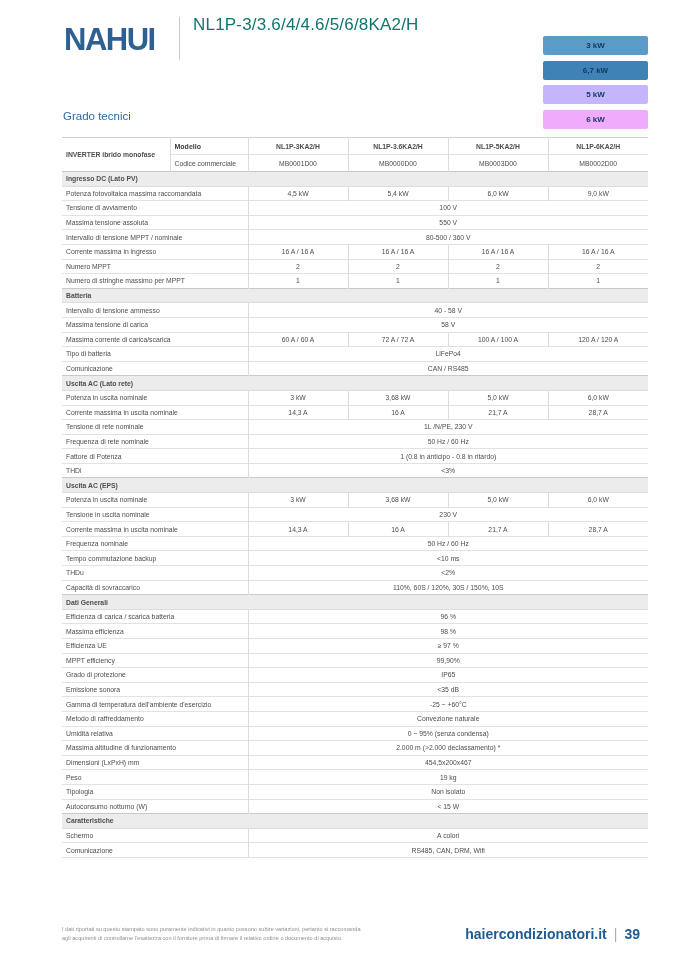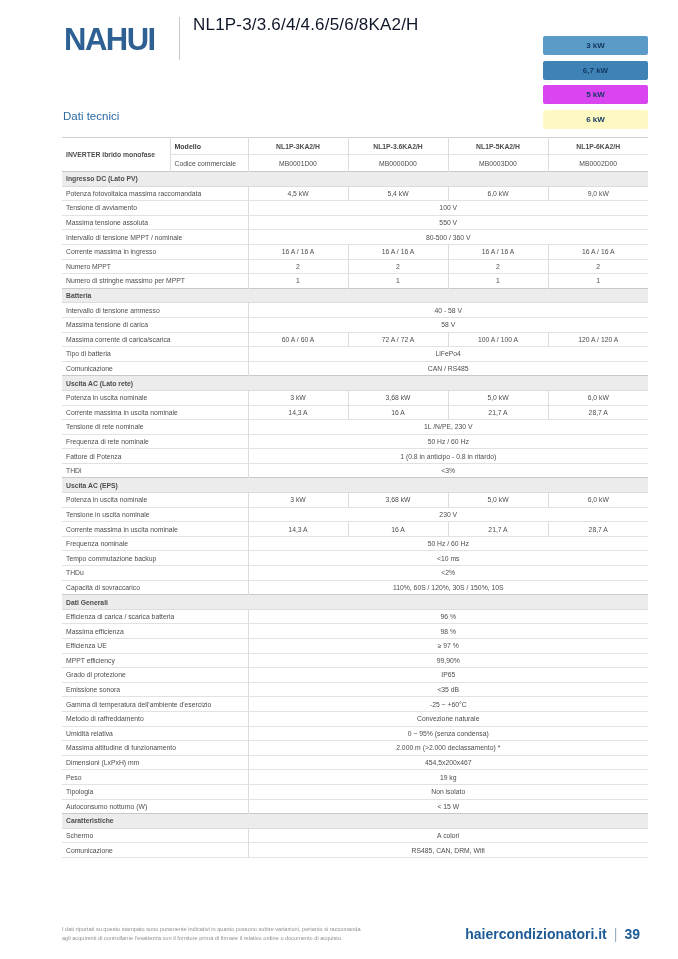--- a/index.html
+++ b/index.html
@@ -18,21 +18,21 @@
     position:absolute; left:64px; top:22px;
     font-size:31px; font-weight:700; letter-spacing:-1.5px;
     color:#2e6093;
   }
   .header-divider {
     position:absolute; left:179px; top:17px;
     width:1px; height:43px; background:#c8c8c8;
   }
   .title-block { position:absolute; left:193px; top:15px; }
   .model-line {
-    font-size:17px; color:#0f172a; font-weight:400; letter-spacing:0.2px;
+    font-size:17px; color:#0f766e; font-weight:400; letter-spacing:0.2px;
   }
   .subtitle { margin-top:3px; white-space:nowrap; }
   .subtitle .lead { font-size:14.5px; font-weight:700; color:#2f2f2f; }
   .subtitle .heavy { font-size:14.5px; font-weight:800; color:#1f1f1f; }
   .subtitle .tail { font-size:10px; font-weight:400; color:#4a4a4a; }
 
   .badges { position:absolute; right:30px; top:36px; width:105px; }
   .badge {
     height:19px; margin-bottom:5.5px; border-radius:2px;
     display:flex; align-items:center; justify-content:center;
@@ -104,25 +104,25 @@
   <div class="logo">NAHUI</div>
   <div class="header-divider"></div>
 
   <div class="title-block">
     <div class="model-line">NL1P-3/3.6/4/4.6/5/6/8KA2/H</div>
   </div>
 
   <div class="badges">
       <div class="badge" style="background-color: rgb(91, 155, 199);">3 kW</div>
       <div class="badge" style="background-color: rgb(62, 130, 182);">6,7 kW</div>
-      <div class="badge" style="background-color: #d946ef;">5 kW</div>
-      <div class="badge" style="background-color: #fef9c3;">6 kW</div>
+      <div class="badge" style="background-color: #c4b5fd;">5 kW</div>
+      <div class="badge" style="background-color: #f0abfc;">6 kW</div>
     </div>
 
-  <div class="section-heading">Dati tecnici</div>
+  <div class="section-heading">Grado tecnici</div>
 
   <table class="spec">
     <colgroup>
       <col style="width:108px">
         <col style="width:78px">
       <col style="width:100px">
         <col style="width:100px">
       <col style="width:100px">
         <col style="width:100px">
     </colgroup>

